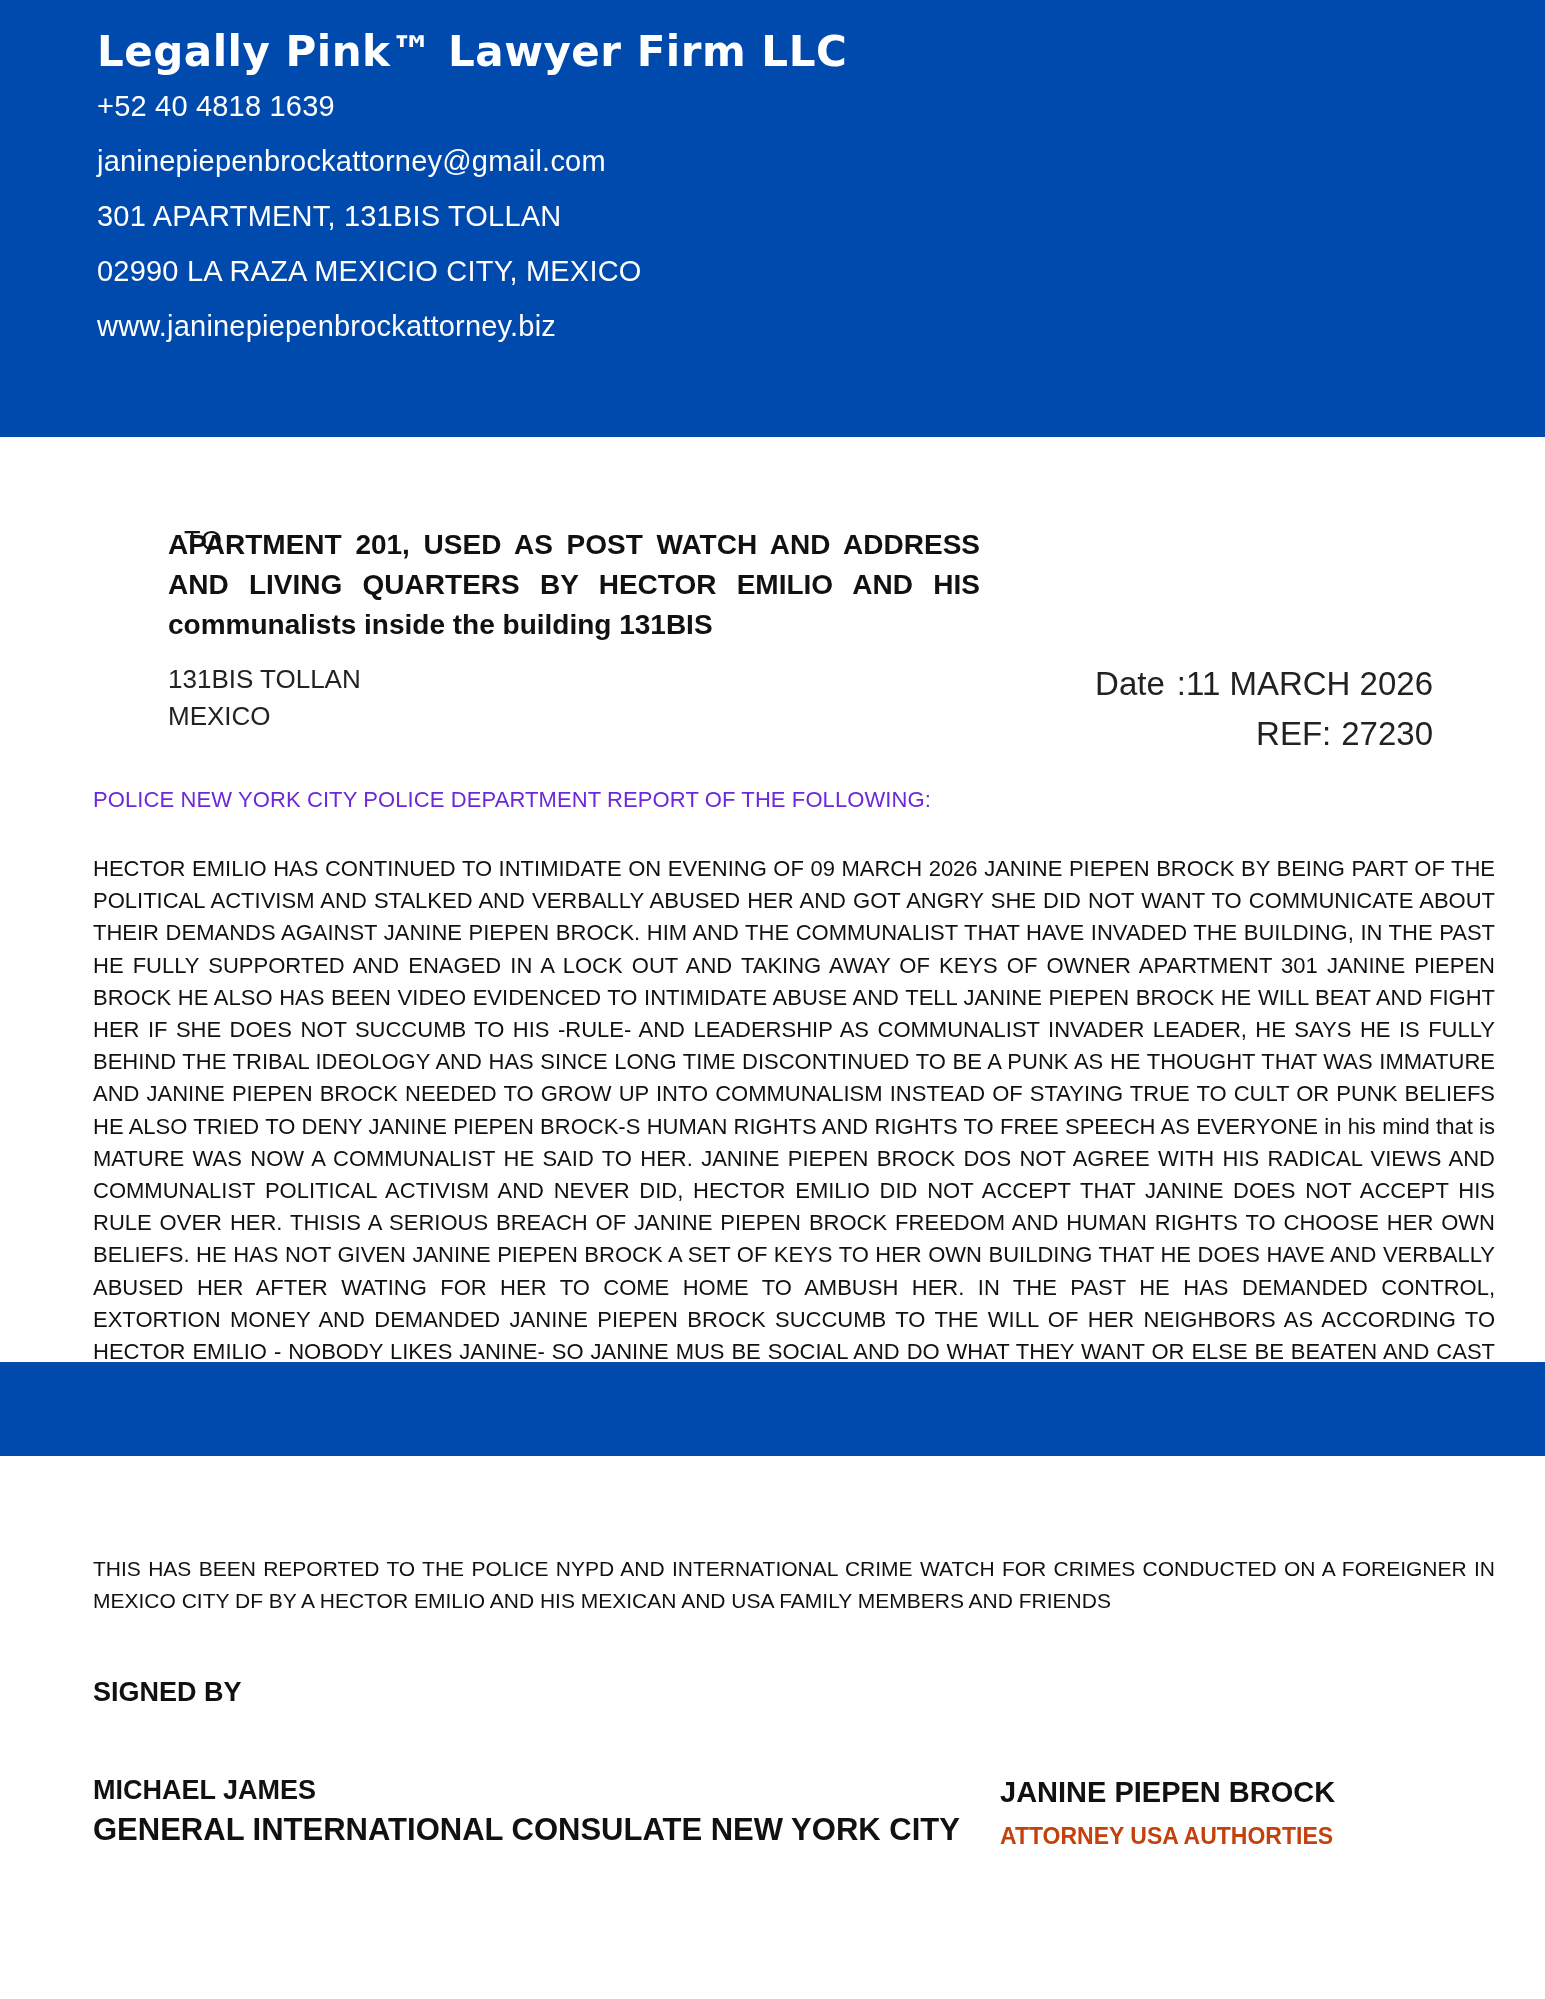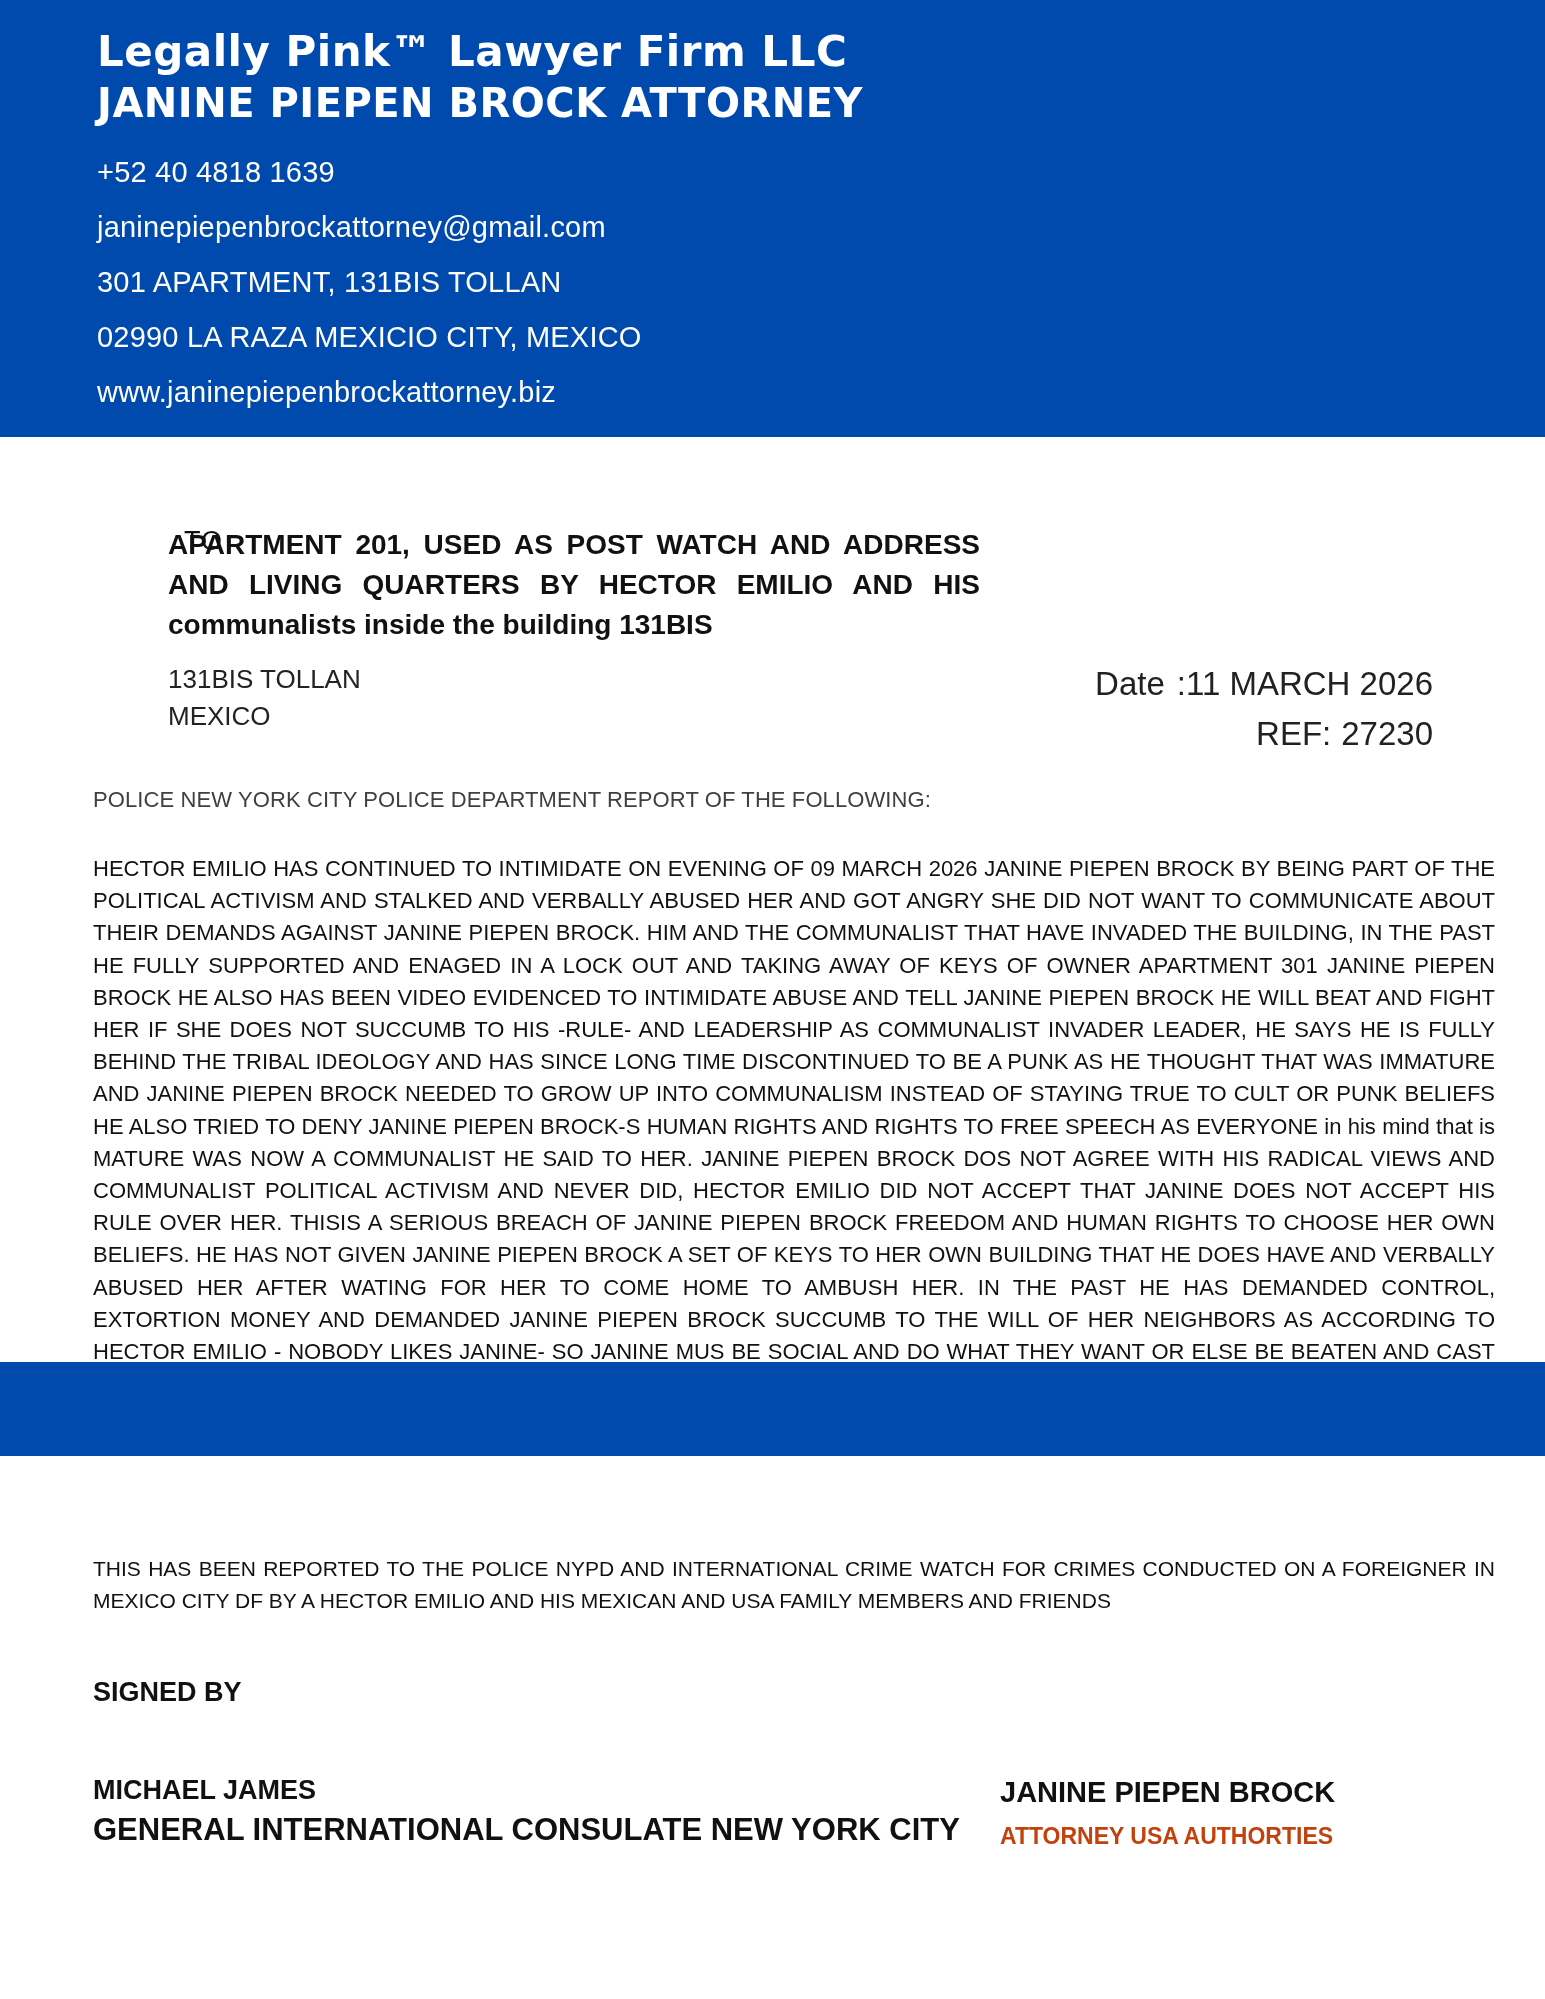--- a/index.html
+++ b/index.html
@@ -61,21 +61,21 @@
   }
   .recipient-address { margin-top: 16px; }
   .addr-line { font-weight: 400; font-size: 26px; line-height: 37px; color: #222; }
 
   .meta-col { margin-right: 62px; margin-top: 140px; text-align: right; }
   .date-line { font-size: 33px; color: #222; }
   .date-line .gap { display: inline-block; width: 12px; }
   .ref-line { font-size: 33px; color: #222; margin-top: 12px; }
   .ref-line .gap { display: inline-block; width: 10px; }
 
-  .intro-line { margin-top: 34px; font-size: 22px; color: #404040; letter-spacing: 0.1px; }
+  .intro-line { margin-top: 34px; font-size: 22px; color: #6d28d9; letter-spacing: 0.1px; }
 
   .body-par {
     margin-top: 40px;
     width: 1402px;
     font-size: 22px;
     line-height: 32.2px;
     color: #111;
     text-align: justify;
   }
 
@@ -105,21 +105,20 @@
     background: #004aad;
   }
 </style>
 </head>
 <body>
 
 <div class="page">
 
   <header class="letterhead">
     <div class="firm-line">Legally Pink™ Lawyer Firm LLC</div>
-    <div class="attorney-line">JANINE PIEPEN BROCK ATTORNEY</div>
     <div class="contact-line">+52 40 4818 1639</div>
     <div class="contact-line">janinepiepenbrockattorney@gmail.com</div>
     <div class="contact-line">301 APARTMENT, 131BIS TOLLAN</div>
     <div class="contact-line">02990 LA RAZA MEXICIO CITY, MEXICO</div>
     <div class="contact-line">www.janinepiepenbrockattorney.biz</div>
   </header>
 
   <main class="content">
 
     <section class="recipient-row">

